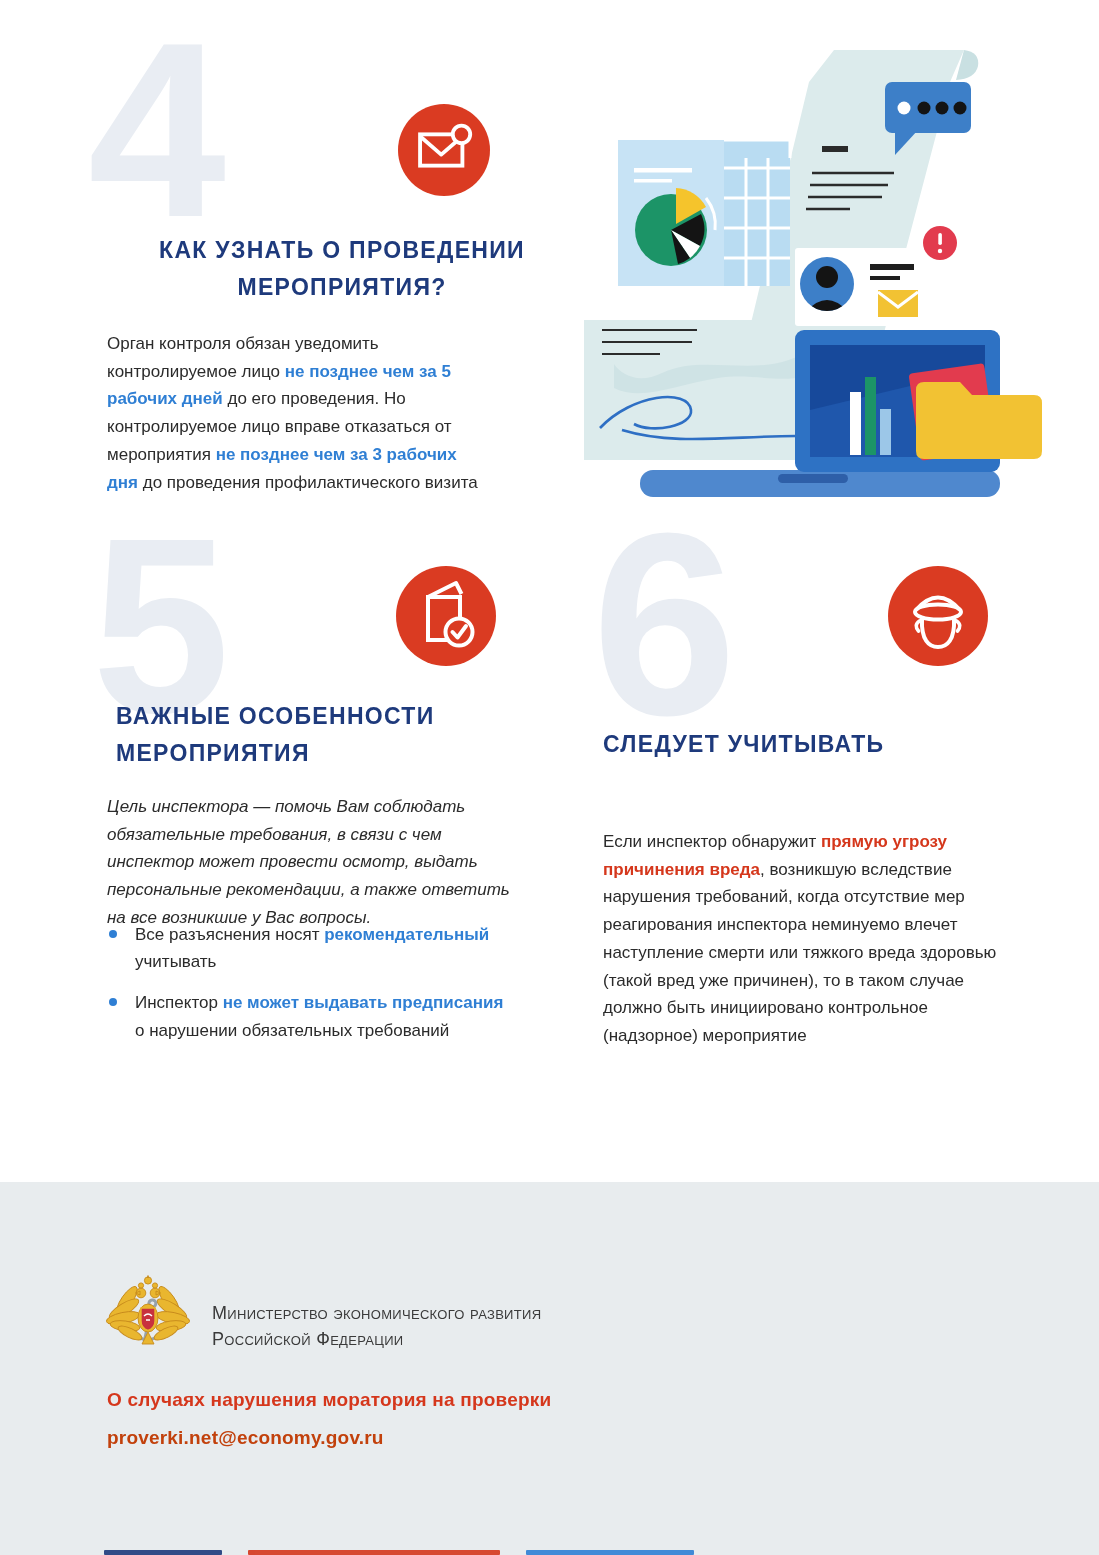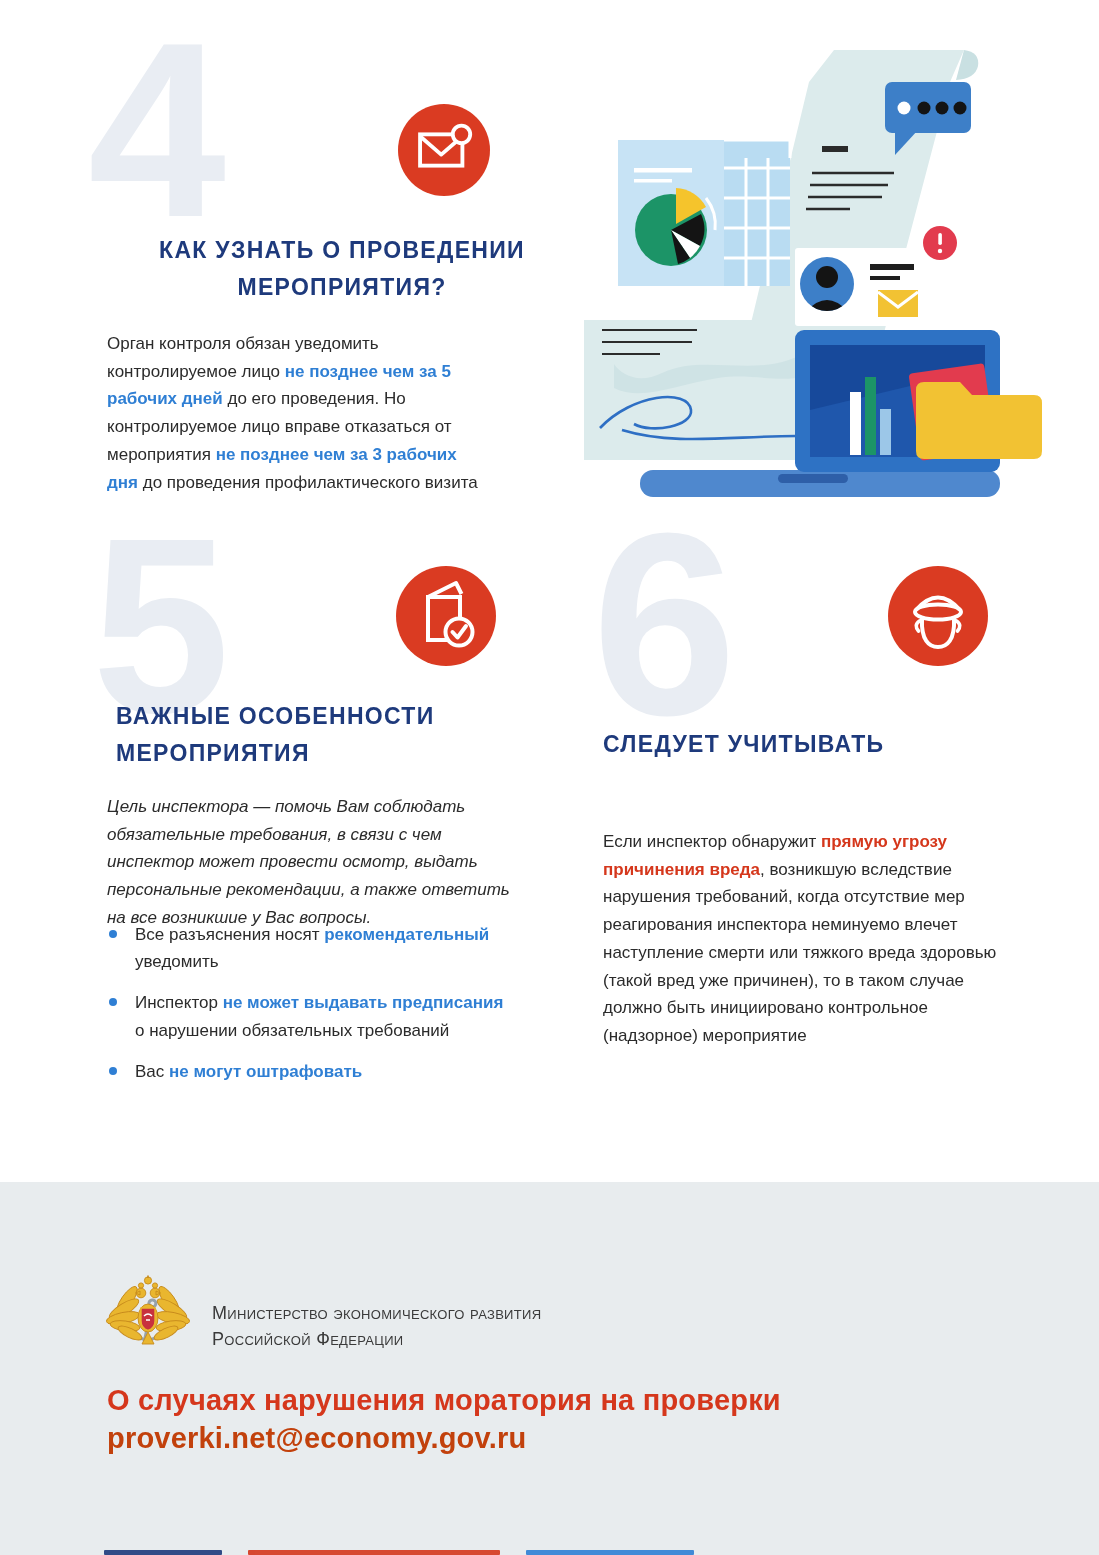--- a/index.html
+++ b/index.html
@@ -32,21 +32,21 @@
 
   .bullets{position:absolute;left:107px;top:921px;width:404px;}
   .bullet{position:relative;padding-left:28px;margin-bottom:14px;color:#2B2B2B;font-size:17px;line-height:1.6;}
   .bullet .dot{position:absolute;left:2px;top:9px;width:8px;height:8px;border-radius:50%;background:#2F7FD4;}
 
   .illustration{position:absolute;left:582px;top:18px;width:500px;height:497px;}
 
   .footer{position:absolute;left:0;top:1182px;width:1099px;height:373px;background:#E8ECEE;}
   .emblem{position:absolute;left:106px;top:1266px;width:84px;height:94px;}
   .ministry{position:absolute;left:212px;top:1290px;color:#3A3A3A;font-size:18px;line-height:1.45;font-variant:small-caps;letter-spacing:0.3px;margin-top:10px;}
-  .notice{position:absolute;left:107px;top:1381px;font-size:29px;font-weight:800;line-height:38px;color:#D5371C;letter-spacing:0.2px;}
+  .notice{position:absolute;left:107px;top:1381px;font-size:19px;font-weight:800;line-height:38px;color:#D5371C;letter-spacing:0.2px;}
   .notice .email{color:#c2410c;cursor:pointer;display:inline-block;}
 
   .sliver{position:absolute;left:104px;top:1550px;height:5px;display:flex;gap:26px;opacity:.9;}
   .sliver div{height:5px;border-radius:1px;}
   .sl-a{width:118px;background:#1E3A7C;}
   .sl-b{width:252px;background:#D5371C;}
   .sl-c{width:168px;background:#2F7FD4;}
 </style>
 </head>
 <body>
@@ -86,23 +86,22 @@
 
   <div class="sec-title t4">Как узнать о проведении мероприятия?</div>
   <div class="sec-title t5">Важные особенности мероприятия</div>
   <div class="sec-title t6">Следует учитывать</div>
 
   <div class="body-text b4"><span>Орган контроля обязан уведомить контролируемое лицо </span><span class="seg-blue">не позднее чем за 5 рабочих дней</span><span> до его проведения. Но контролируемое лицо вправе отказаться от мероприятия </span><span class="seg-blue">не позднее чем за 3 рабочих дня</span><span> до проведения профилактического визита</span></div>
   <div class="body-text b5"><span>Цель инспектора — помочь Вам соблюдать обязательные требования, в связи с чем инспектор может провести осмотр, выдать персональные рекомендации, а также ответить на все возникшие у Вас вопросы.</span></div>
   <div class="body-text b6"><span>Если инспектор обнаружит </span><span class="seg-red">прямую угрозу причинения вреда</span><span>, возникшую вследствие нарушения требований, когда отсутствие мер реагирования инспектора неминуемо влечет наступление смерти или тяжкого вреда здоровью (такой вред уже причинен), то в таком случае должно быть инициировано контрольное (надзорное) мероприятие</span></div>
 
   <div class="bullets">
-    <div class="bullet"><span class="dot"></span><span><span>Все разъяснения носят </span><span class="seg-blue">рекомендательный</span><span> уведомить</span></span></div>
+    <div class="bullet"><span class="dot"></span><span><span>Все разъяснения носят </span><span class="seg-blue">рекомендательный</span><span> учитывать</span></span></div>
     <div class="bullet"><span class="dot"></span><span><span>Инспектор </span><span class="seg-blue">не может выдавать предписания</span><span> о нарушении обязательных требований</span></span></div>
-    <div class="bullet"><span class="dot"></span><span><span>Вас </span><span class="seg-blue">не могут оштрафовать</span></span></div>
   </div>
 
   <div class="illustration">
     <svg viewBox="0 0 500 497" width="500" height="497">
 
       <polygon points="252,32 382,32 368,64 298,330 163,330 227,64" fill="#DCEBEC"></polygon>
       <path d="M382 32 q16 2 14 16 q-3 13 -22 14 l8 -30 Z" fill="#C9E0E2"></path>
 
       <rect x="36" y="122" width="106" height="146" fill="#C7E3F5"></rect>
       <rect x="52" y="150" width="58" height="4.5" fill="#fff"></rect>

